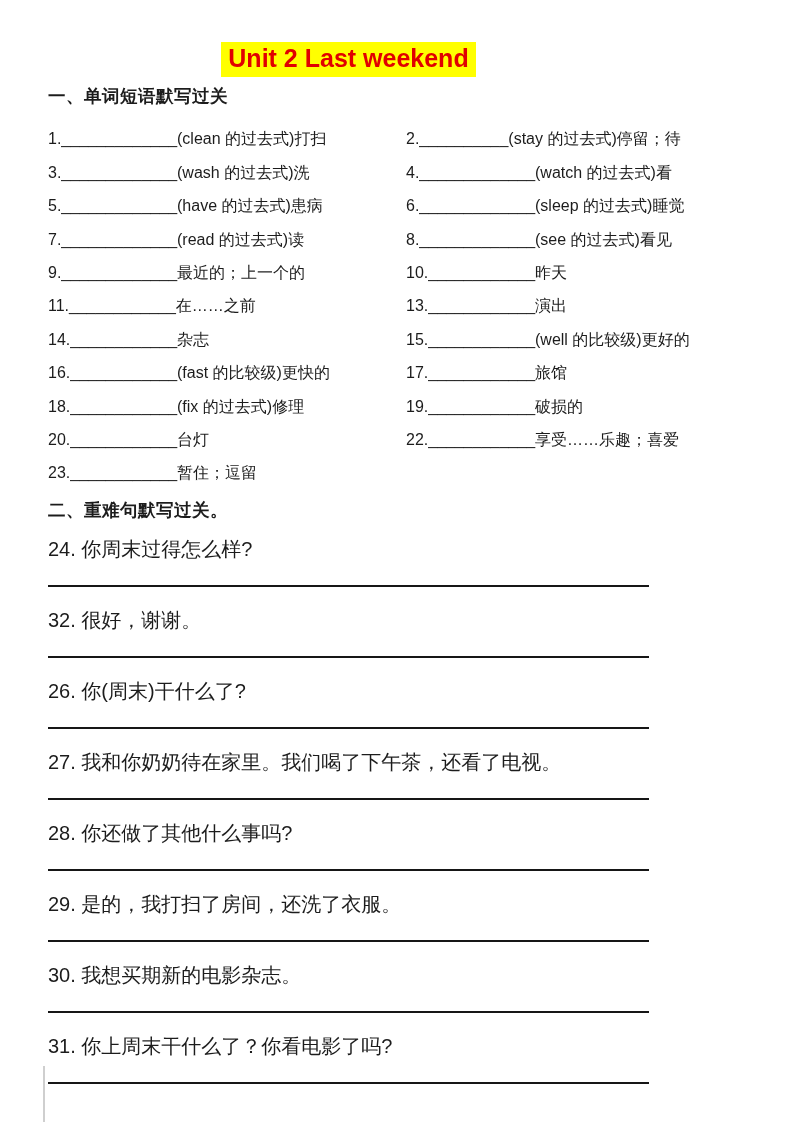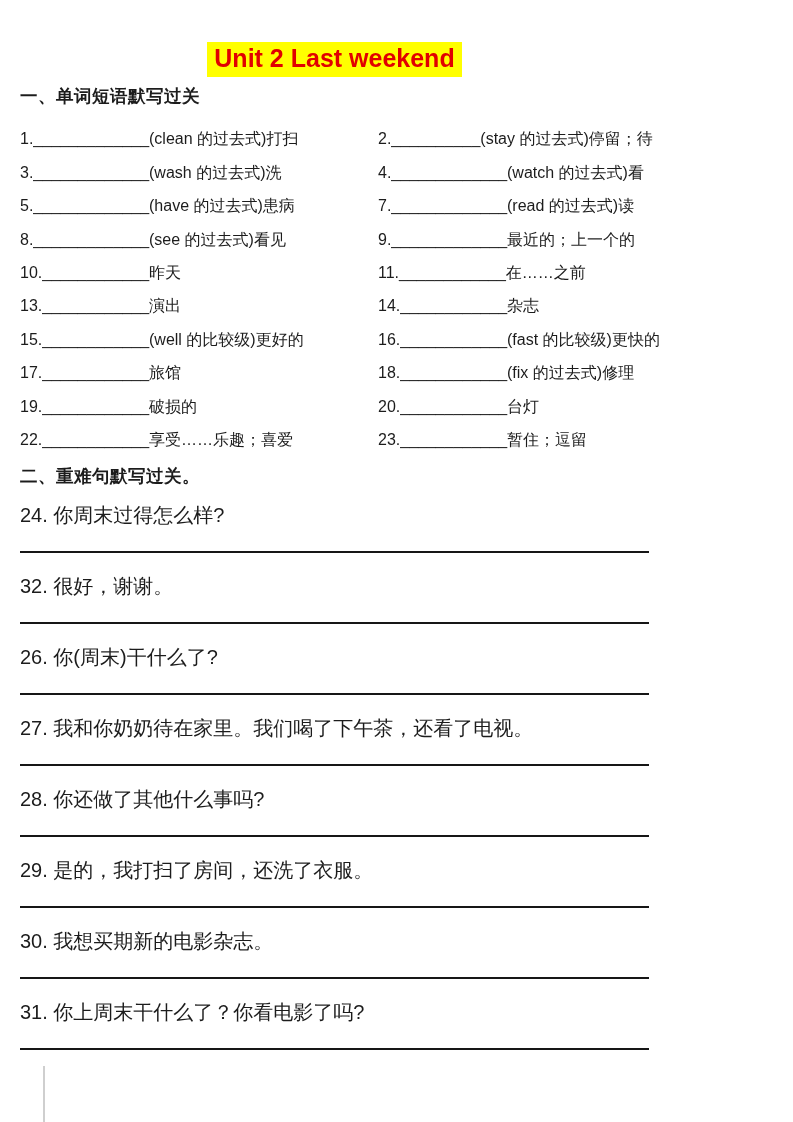--- a/index.html
+++ b/index.html
@@ -1,21 +1,21 @@
 <!DOCTYPE html>
 <html><head>
 <meta charset="utf-8">
 <style>
   html,body{margin:0;padding:0;background:#ffffff;}
   .page{
     position:relative;
     width:696px;
     height:1122px;
     box-sizing:border-box;
-    padding:42px 47px 0 20px;
+    padding:42px 47px 0 48px;
     background:#ffffff;
     font-family:"Liberation Sans","DejaVu Sans",sans-serif;
     color:#1c1c1c;
     overflow:hidden;
   }
   .title{
     margin:0 0 7px 0;
     text-align:center;
     font-size:25px;
     font-weight:bold;
@@ -73,20 +73,21 @@
   <h1 class="title"><span class="hl" style="background: rgb(255, 255, 0); color: rgb(225, 0, 0);">Unit 2 Last weekend</span></h1>
 
   <h2 class="sec-heading">一、单词短语默写过关</h2>
 
   <div class="word-grid">
       <div class="word-item">1._____________(clean 的过去式)打扫</div>
       <div class="word-item">2.__________(stay 的过去式)停留；待</div>
       <div class="word-item">3._____________(wash 的过去式)洗</div>
       <div class="word-item">4._____________(watch 的过去式)看</div>
       <div class="word-item">5._____________(have 的过去式)患病</div>
+      <div class="word-item">6._____________(sleep 的过去式)睡觉</div>
       <div class="word-item">7._____________(read 的过去式)读</div>
       <div class="word-item">8._____________(see 的过去式)看见</div>
       <div class="word-item">9._____________最近的；上一个的</div>
       <div class="word-item">10.____________昨天</div>
       <div class="word-item">11.____________在……之前</div>
       <div class="word-item">13.____________演出</div>
       <div class="word-item">14.____________杂志</div>
       <div class="word-item">15.____________(well 的比较级)更好的</div>
       <div class="word-item">16.____________(fast 的比较级)更快的</div>
       <div class="word-item">17.____________旅馆</div>

